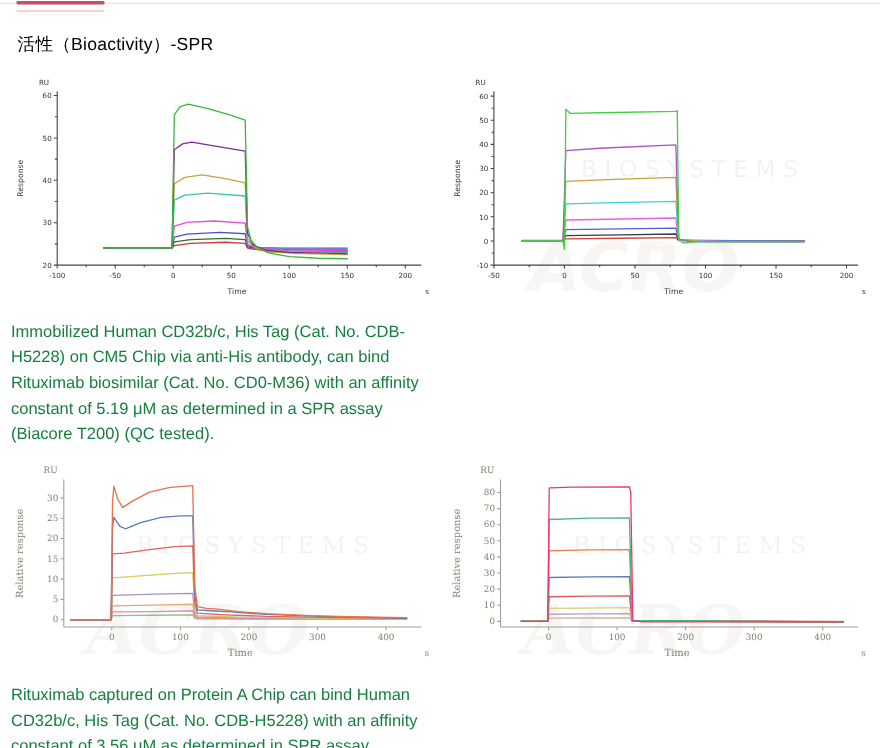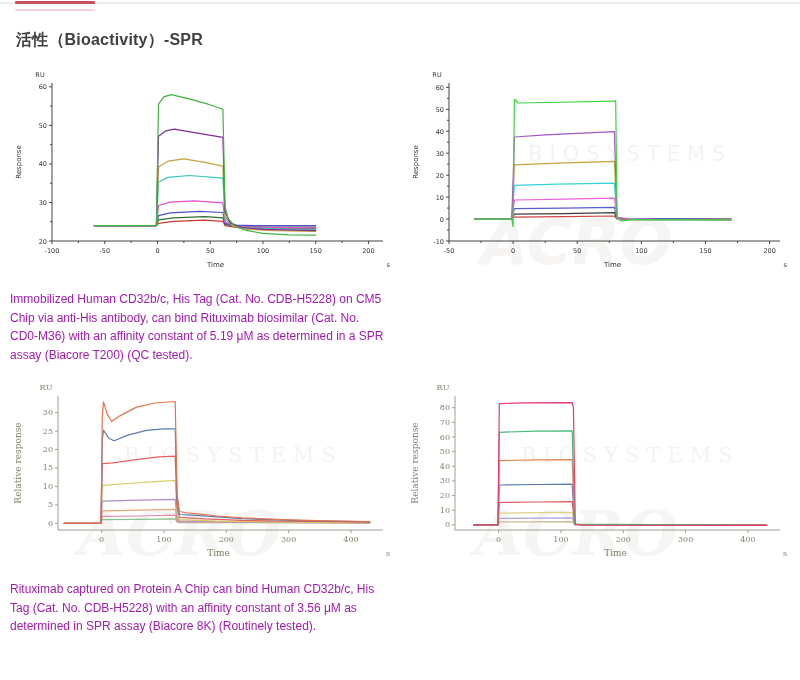--- a/index.html
+++ b/index.html
@@ -1,27 +1,27 @@
 <!DOCTYPE html>
 <html><head>
 <meta charset="utf-8">
 <style>
   html,body{margin:0;padding:0;background:#fff}
   body{width:800px;height:680px;overflow:hidden;font-family:"Liberation Sans",sans-serif}
   .tabs-rule{position:relative;height:2px;background:#ededed;margin-top:2px}
   .active-underline{position:absolute;left:15px;top:-1px;width:80px;height:3px;background:#c9505e;border-radius:1px}
   .active-underline::after{content:"";position:absolute;left:0;top:8px;width:80px;height:2px;background:#f2d4d8;border-radius:1px}
-  .title{margin:26px 0 12px 16px;font-size:16px;font-weight:bold;color:#404040;letter-spacing:.2px}
+  .title{margin:26px 0 12px 16px;font-size:16px;font-weight:normal;color:#000000;letter-spacing:.2px}
   .grid{display:grid;grid-template-columns:385px 385px;column-gap:12px;padding-left:10px}
   .fig{margin:0 0 10px 0}
   .chart{position:relative}
   .chart svg{display:block}
   .chart svg text{font-family:"DejaVu Sans",sans-serif}
   .chart.b8k svg text{font-family:"DejaVu Serif",serif}
-  .caption{font-size:12px;color:#a21caf;line-height:1.55;margin-top:15px;padding-right:6px;min-height:76px}
+  .caption{font-size:15px;color:#15803d;line-height:1.55;margin-top:15px;padding-right:6px;min-height:76px}
   .fig.row2 .caption{margin-top:16px}
 </style>
 </head>
 <body>
 
 <div>
 
   <div class="tabs-rule">
     <span class="active-underline"></span>
   </div>

